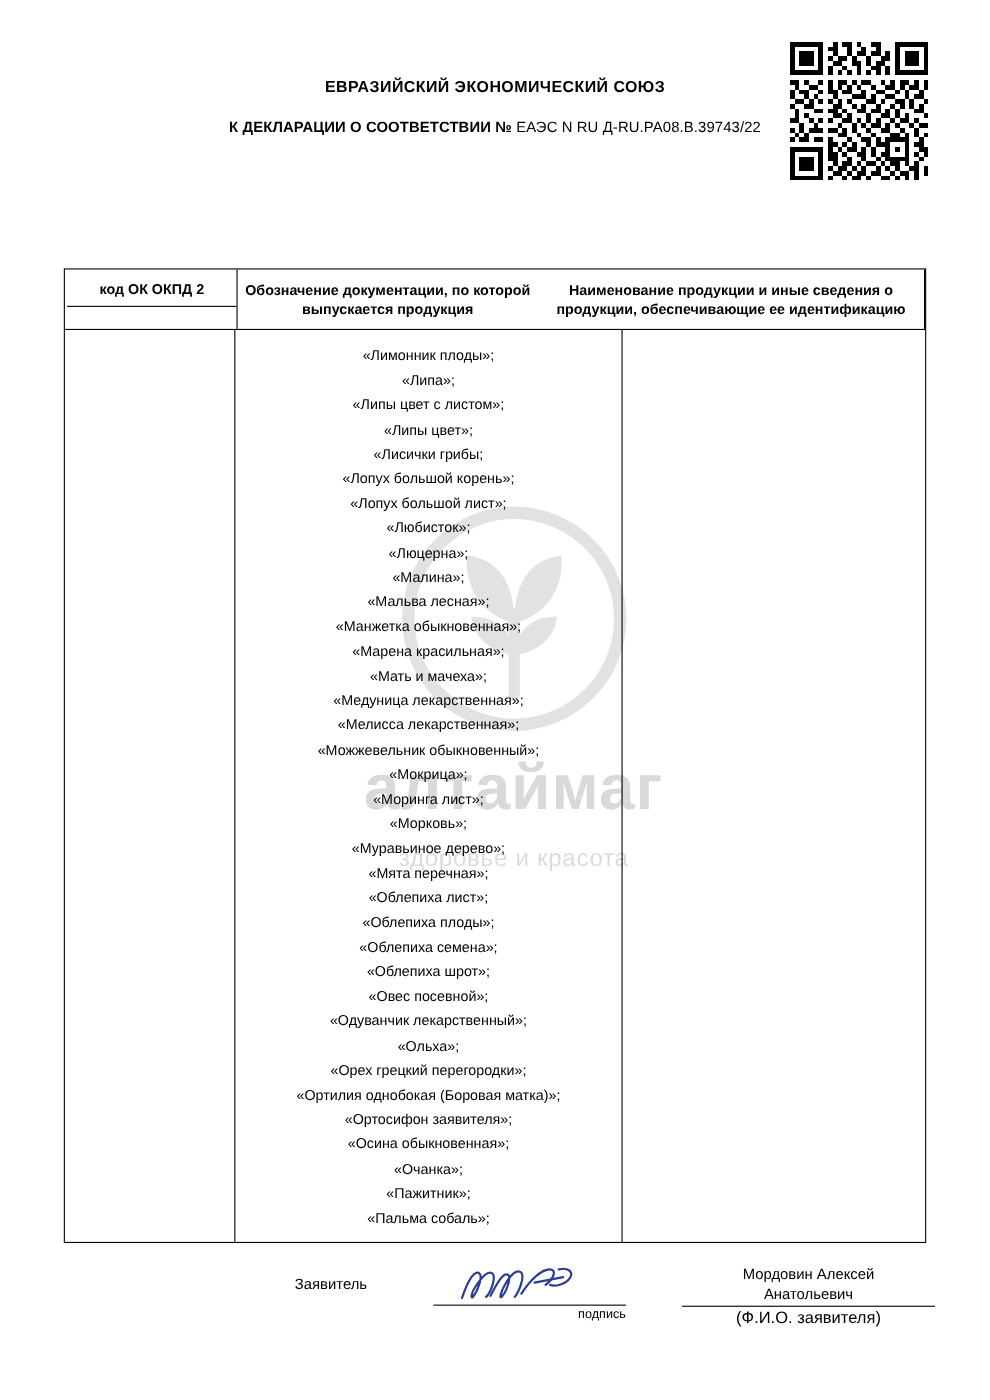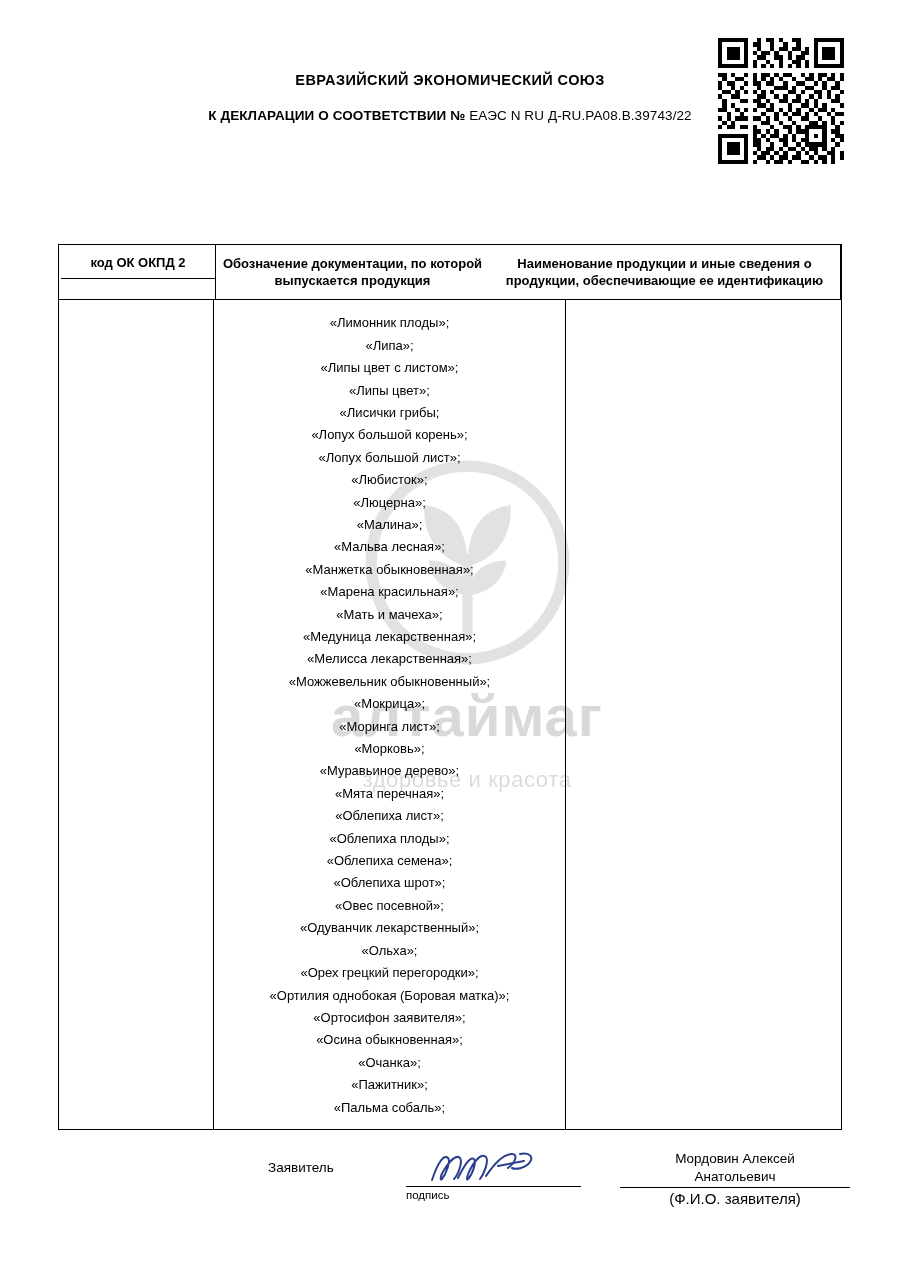--- a/index.html
+++ b/index.html
@@ -178,23 +178,23 @@
   }
   .applicant-label {
     position: absolute;
     top: 12px;
     left: 268px;
     font-size: 13.5px;
   }
   .sign-area {
     position: absolute;
     top: 0;
-    left: 406px;
+    left: 394px;
     width: 175px;
-    text-align: left;
+    text-align: right;
   }
   .sign-glyph {
     height: 38px;
     position: relative;
   }
   .sign-glyph svg { position: absolute; top: 0; left: 18px; }
   .sign-rule {
     border-bottom: 1.2px solid #000;
     width: 175px;
     margin: 0;

